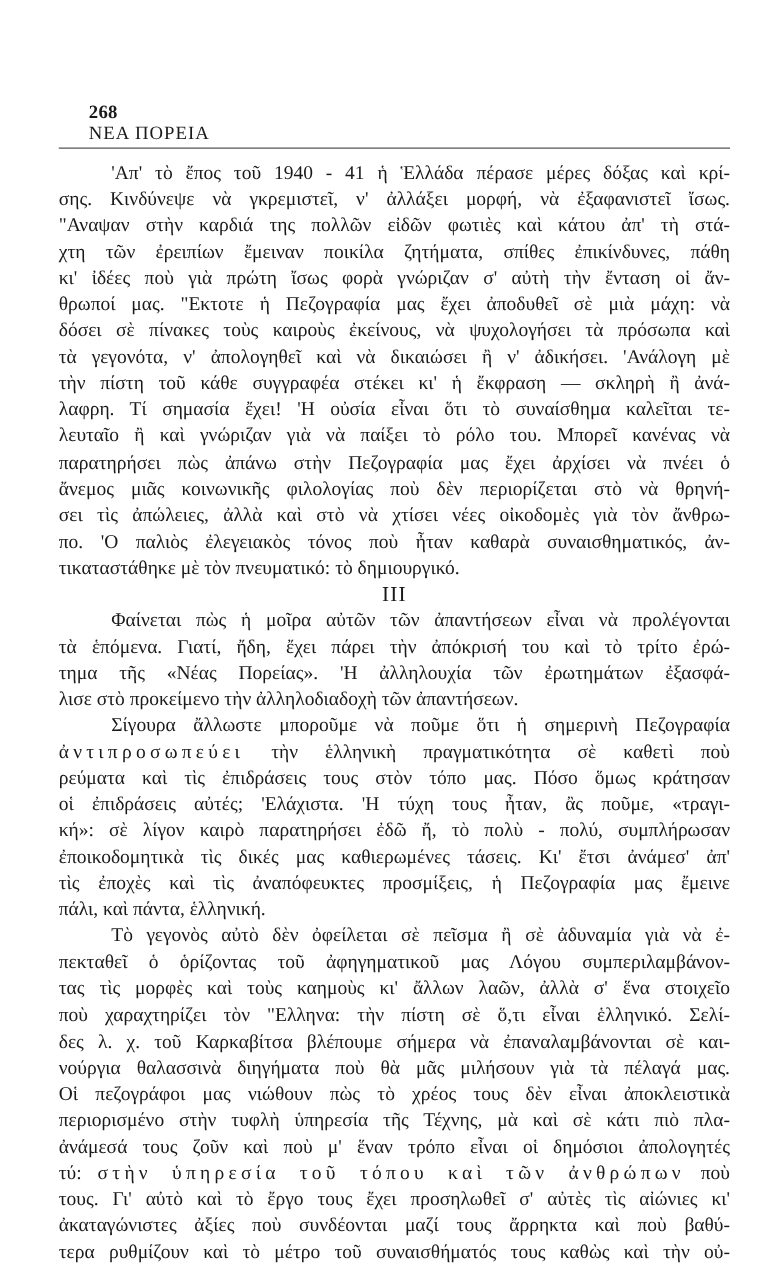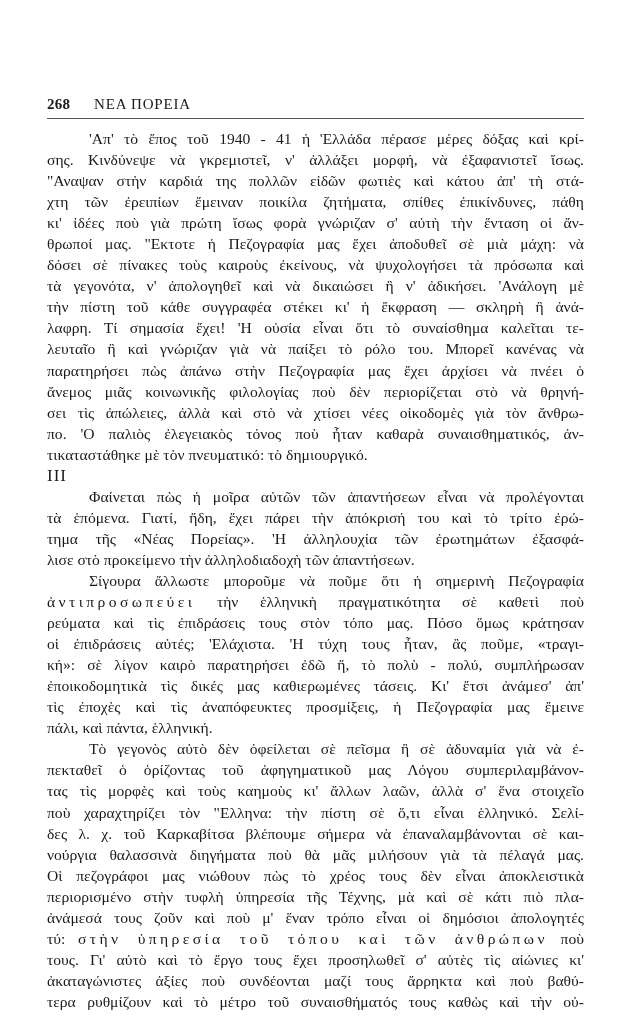--- a/index.html
+++ b/index.html
@@ -4,36 +4,37 @@
 <style>
   html, body { margin: 0; padding: 0; background: #ffffff; }
   body {
     width: 622px; height: 1024px; overflow: hidden; position: relative;
     font-family: "DejaVu Serif", "Liberation Serif", serif;
     color: #1a1a1a;
   }
   .page { position: absolute; left: 47px; top: 0; width: 537px; }
   .header {
     position: absolute; top: 96px; left: 0; width: 537px; height: 20px;
-    display: flex; justify-content: flex-start; align-items: baseline;
+    display: flex; justify-content: flex-end; align-items: baseline;
     font-family: "Liberation Serif", serif;
+    flex-direction: column;
   }
   .page-number { font-weight: bold; font-size: 15px; letter-spacing: 0.2px; }
   .running-title { font-size: 15px; letter-spacing: 0.8px; margin-left: 24px; }
   .rule { position: absolute; top: 118px; left: 0; width: 537px; height: 0; border-top: 1px solid #555; }
   .body-text {
     position: absolute; top: 128px; left: 0; width: 537px;
     font-family: "Liberation Serif", serif;
     font-size: 15.6px; line-height: 21.05px;
   }
   .line { display: block; white-space: nowrap; text-align: justify; text-align-last: justify; height: 21.05px; overflow: visible; }
   .line.last { text-align-last: left; }
   .line.indent { padding-left: 42px; }
   .section-heading {
-    display: block; text-align: left; font-size: 17px; height: 21.05px; letter-spacing: 1px;
+    display: block; text-align: center; font-size: 17px; height: 21.05px; letter-spacing: 1px;
   }
   .spaced { letter-spacing: 3.4px; }
 </style>
 </head>
 <body>
 
 <div class="page">
   <div class="header">
     <span class="page-number">268</span>
     <span class="running-title">ΝΕΑ ΠΟΡΕΙΑ</span>

